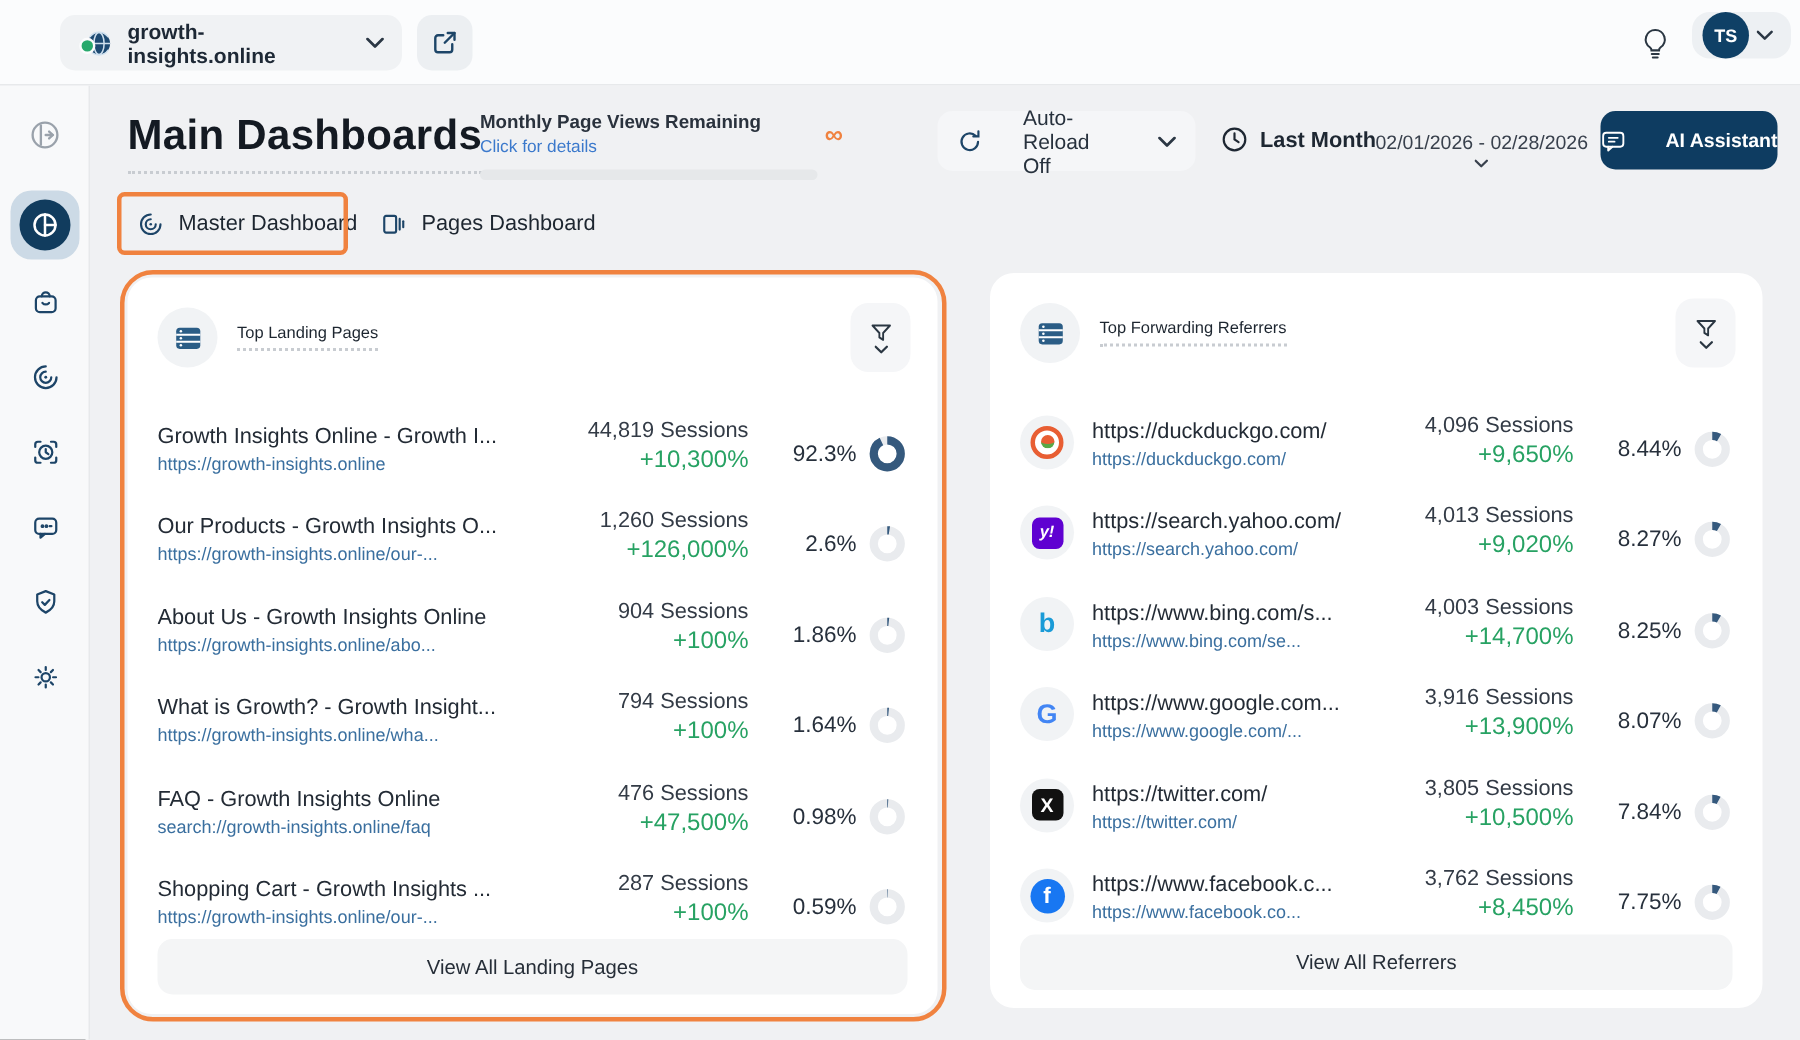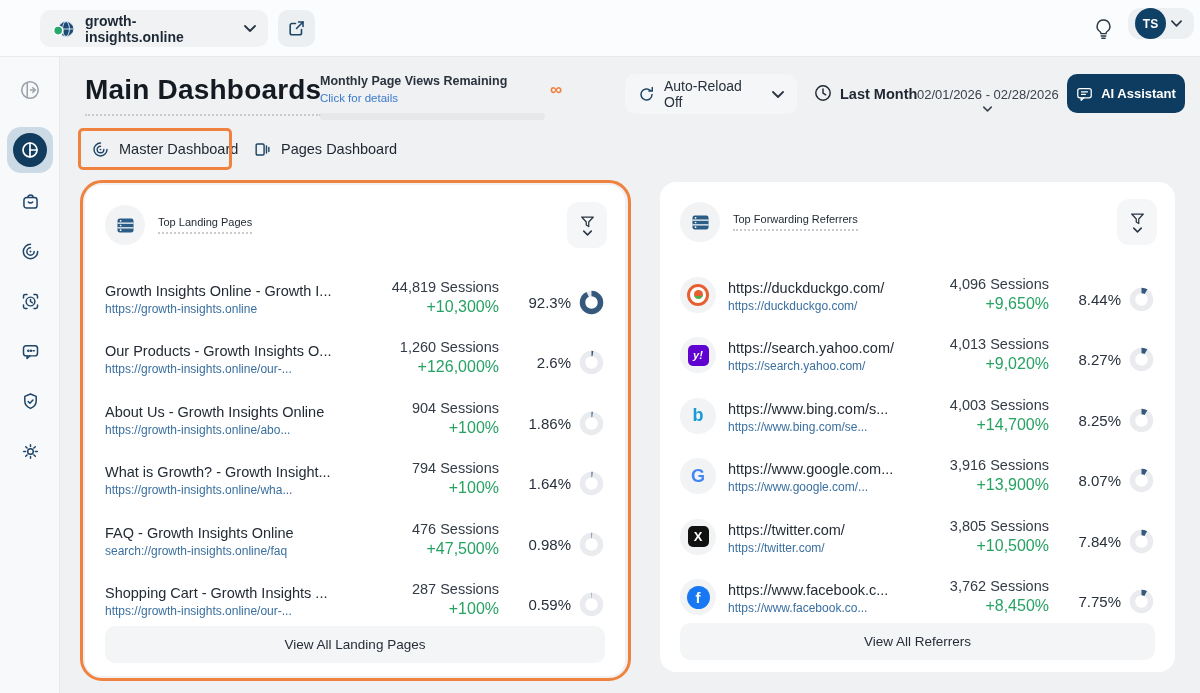--- a/index.html
+++ b/index.html
@@ -35,29 +35,29 @@
 
   
   #page-title { position:absolute; left:85px; top:74px; font-size:28px; font-weight:700;
     color:#141a22; letter-spacing:.2px; border-bottom:2px dotted #c8ccd1; padding-bottom:8px; }
   .quota { position:absolute; left:320px; top:74px; width:228px; }
   .quota-label { font-size:12.5px; font-weight:700; color:#2a323d; }
   .quota-link { font-size:11.5px; color:#3b79cc; cursor:pointer; display:inline-block; margin-top:2px; }
   .quota-bar { margin-top:7px; width:225px; height:7px; background:#e6e8ea; border-radius:4px; }
   .quota-inf { position:absolute; right:-14px; top:6px; color:#f0823f; font-size:17px; font-weight:700; }
   .reload-pill { position:absolute; left:625px; top:74px; width:172px; height:40px;
-    background:#f5f6f8; border-radius:10px; display:flex; align-items:center; padding:0 13px; gap:9px; }
+    background:#f5f6f8; border-radius:10px; display:flex; align-items:center; padding:0 13px; gap:27px; }
   .reload-pill .label { font-size:14px; color:#27313d; flex:1; }
   .period { position:absolute; left:814px; top:84px; display:flex; align-items:flex-end; gap:8px; }
   .period .label { font-size:14.5px; font-weight:700; color:#1e2732; }
   .daterange { position:absolute; left:917px; top:87px; font-size:13px; color:#39414d;
     display:flex; align-items:center; gap:4px; cursor:pointer;flex-direction:column; }
   .ai-btn { position:absolute; left:1067px; top:74px; width:118px; height:39px;
     background:#0e3c61; border-radius:10px; color:#fff; display:flex; align-items:center;
-    justify-content:center; gap:8px; font-size:13px; font-weight:600; cursor:pointer; }
+    justify-content:space-between; gap:8px; font-size:13px; font-weight:600; cursor:pointer; }
 
   
   .tab { position:absolute; top:133px; height:32px; display:flex; align-items:center; gap:9px; cursor:pointer; }
   .tab .label { font-size:14.5px; color:#1d2630; }
   #tab-master { left:91px; } #tab-pages { left:253px; }
 
   
   .card { position:absolute; background:#fff; border-radius:16px; }
   #card-left  { left:85px;  top:185px; width:540px; height:491px; }
   #card-right { left:660px; top:182px; width:515px; height:490px; }

